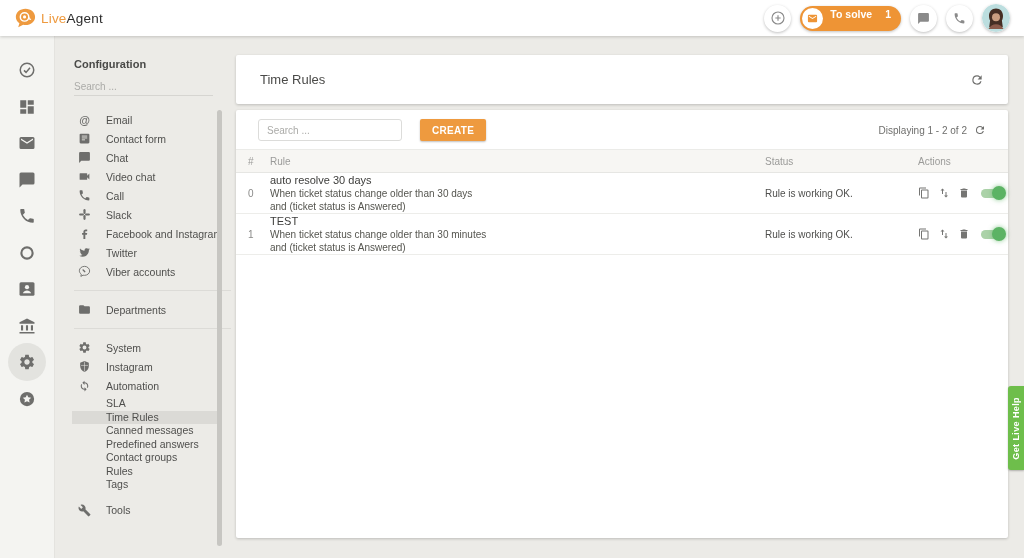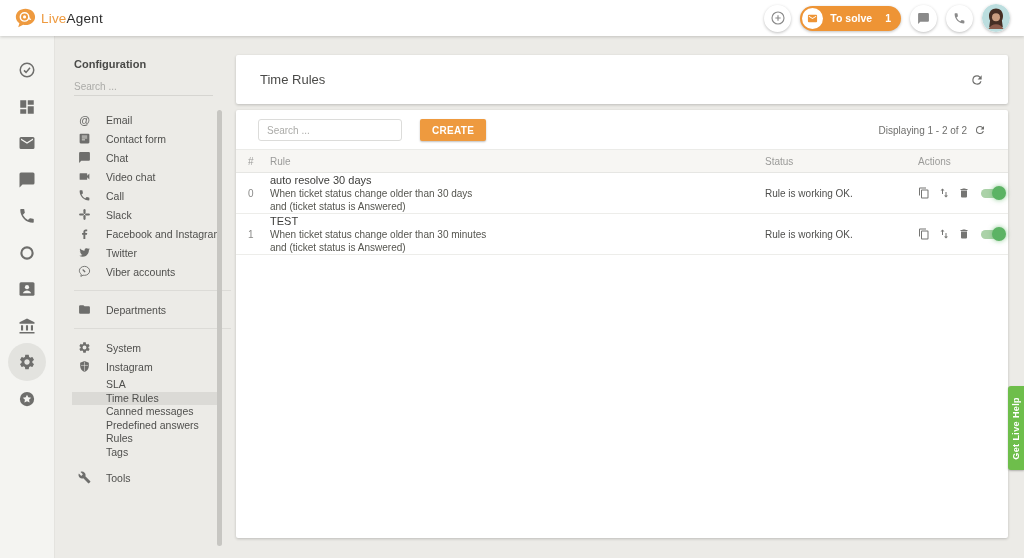--- a/index.html
+++ b/index.html
@@ -12,21 +12,21 @@
             box-shadow:0 1px 3px rgba(0,0,0,.18); z-index:30; display:flex; align-items:center; padding:0 14px; }
   .brand { display:flex; align-items:center; gap:5px; }
   .brand-bubble { width:22px; height:22px; }
   .brand-text { font-size:13.5px; font-weight:normal; letter-spacing:.2px; }
   .brand-live { color:#EE9A3F; }
   .brand-agent { color:#2B2B2B; }
   .top-right { margin-left:auto; display:flex; align-items:center; gap:9px; }
   .circle-btn { width:27px; height:27px; border-radius:50%; background:#fff;
                 box-shadow:0 1px 3px rgba(0,0,0,.25); display:flex; align-items:center; justify-content:center;
                 color:#8a8a8a; cursor:pointer; }
-  .tosolve { height:25px; border-radius:13px; background:#EE9435; display:flex; align-items:center;
+  .tosolve { height:25px; border-radius:13px; background:#EE9435; display:flex; align-items:flex-start;
              padding:2px 10px 2px 2px; box-shadow:0 1px 3px rgba(0,0,0,.25); cursor:pointer; }
   .tosolve-circle { width:21px; height:21px; border-radius:50%; background:#fff; display:flex;
                     align-items:center; justify-content:center; color:#EE9435; }
   .tosolve-label { color:#fff; font-size:10.5px; font-weight:bold; margin:0 7px 0 7px; }
   .tosolve-count { color:#fff; font-size:10.5px; font-weight:bold; padding-left:6px; }
   .avatar { width:28px; height:28px; border-radius:50%; overflow:hidden; box-shadow:0 1px 3px rgba(0,0,0,.25); cursor:pointer; }
 
   
   .rail { position:absolute; top:36px; left:0; bottom:0; width:55px; background:#F4F4F1;
           border-right:1px solid #E4E3DF; display:flex; flex-direction:column; align-items:center;
@@ -320,27 +320,36 @@
       </div>
       <div class="side-item">
         <span class="ic">
           <svg viewBox="0 0 24 24" fill="currentColor">
               <path d="M12 2L4 5v6c0 5 3.4 9.7 8 11 4.6-1.3 8-6 8-11V5l-8-3z"></path>
               <path d="M5.5 10h13M12 3v18" stroke="#ECEBE7" stroke-width="1"></path>
             </svg>
         </span>
         <span>Instagram</span>
       </div>
+      <div class="side-item">
+        <span class="ic">
+          <svg viewBox="0 0 24 24" fill="currentColor">
+              <path d="M12 6V3L8 7l4 4V8c2.8 0 5 2.2 5 5 0 .8-.2 1.6-.6 2.3l1.5 1.5c.7-1.1 1.1-2.4 1.1-3.8 0-3.9-3.1-7-7-7zm0 12c-2.8 0-5-2.2-5-5 0-.8.2-1.6.6-2.3L6.1 9.2A6.9 6.9 0 0 0 5 13c0 3.9 3.1 7 7 7v3l4-4-4-4v3z"></path>
+            </svg>
+        </span>
+        <span>Automation</span>
+      </div>
     </div>
 
     <div class="sub-list">
       <div class="sub-item">SLA</div>
       <div class="sub-item selected">Time Rules</div>
       <div class="sub-item">Canned messages</div>
       <div class="sub-item">Predefined answers</div>
+      <div class="sub-item">Contact groups</div>
       <div class="sub-item">Rules</div>
       <div class="sub-item">Tags</div>
     </div>
 
     <div class="side-list side-tools">
       <div class="side-item">
         <span class="ic">
           <svg viewBox="0 0 24 24" fill="currentColor">
               <path d="M22.7 19l-9.1-9.1c.9-2.3.4-5-1.5-6.9-2-2-5-2.4-7.4-1.3L9 6 6 9 1.6 4.7C.4 7.1.9 10.1 2.9 12.1c1.9 1.9 4.6 2.4 6.9 1.5l9.1 9.1c.4.4 1 .4 1.4 0l2.3-2.3c.5-.4.5-1.1.1-1.4z"></path>
             </svg>

